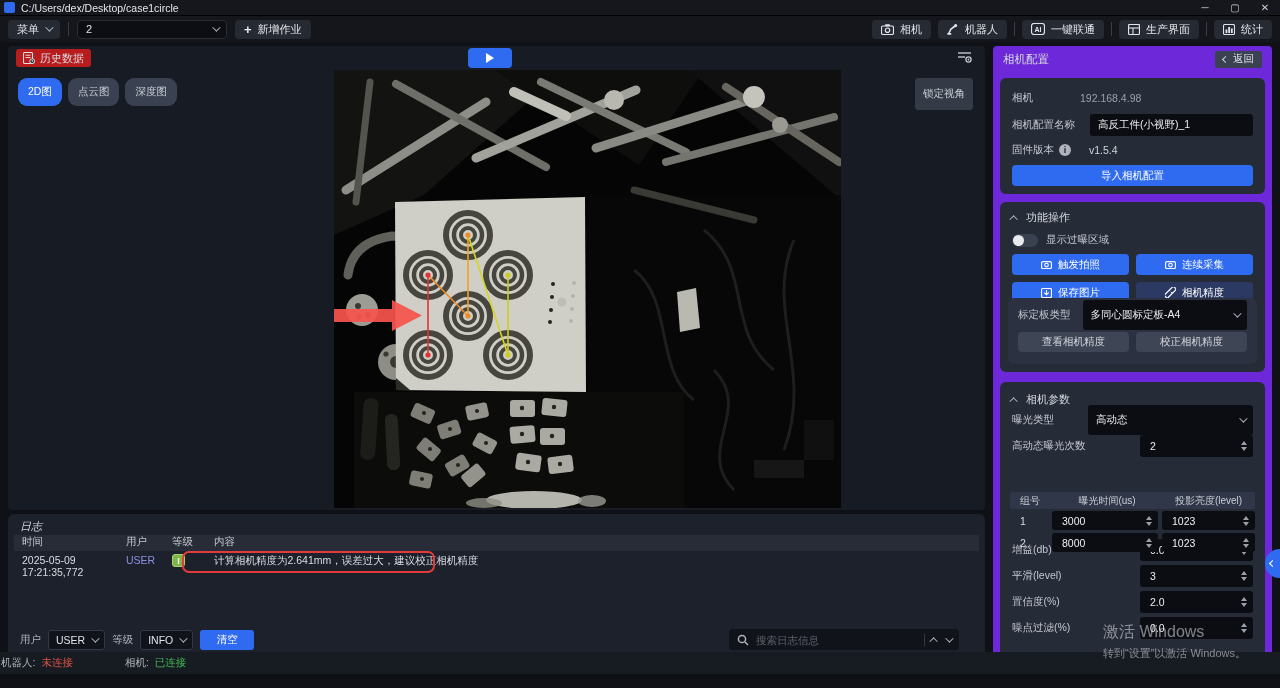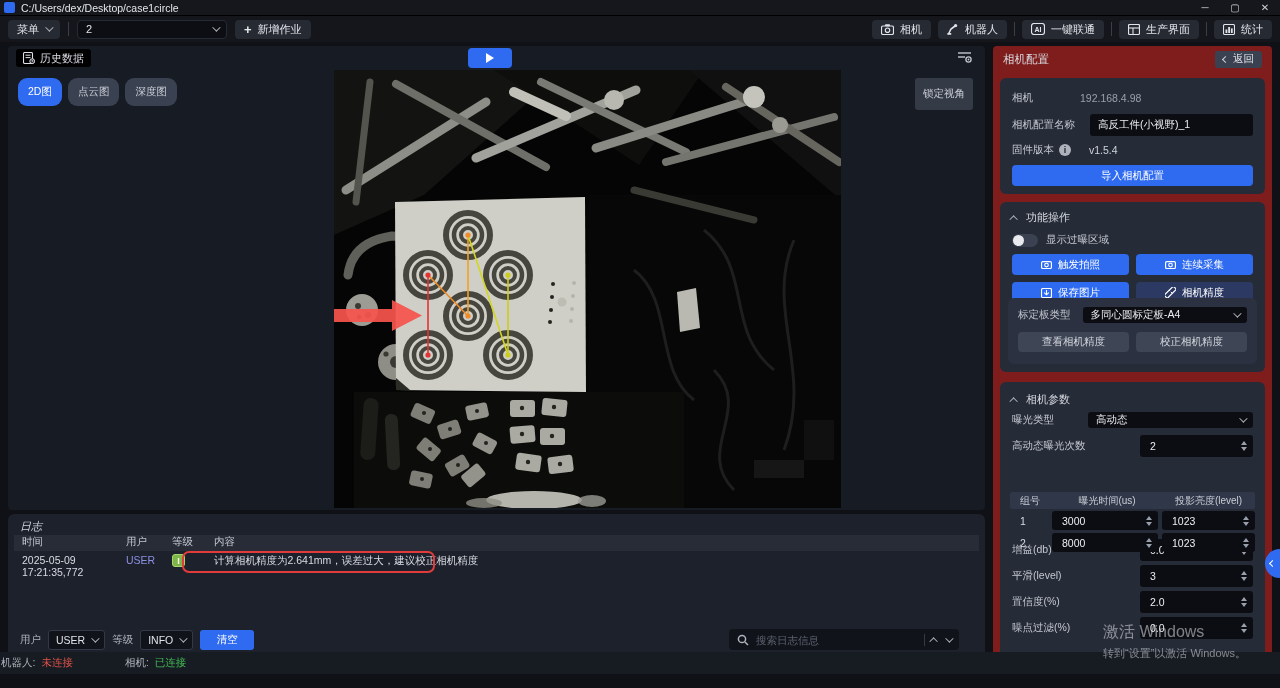--- a/index.html
+++ b/index.html
@@ -29,21 +29,21 @@
   .chev-up { transform:rotate(-135deg) translateY(-2px); }
   .menubar-right { margin-left:auto; display:flex; align-items:center; gap:7px; }
   .icon { display:inline-flex; align-items:center; justify-content:center; }
   .plus { color:#e8eaee; font-size:13px; font-weight:bold; line-height:1; }
 
   
   .viewer { position:absolute; left:8px; top:46px; width:977px; height:464px;
     background:#171b23; border-radius:4px; }
   .viewer-toolbar { position:absolute; left:0; top:0; width:100%; height:24px;
     display:flex; align-items:center; padding:0 8px; }
-  .history-chip { background:#000000; border-radius:3px; height:18px; padding:0 7px;
+  .history-chip { background:#b91c1c; border-radius:3px; height:18px; padding:0 7px;
     display:flex; align-items:center; gap:5px; font-size:11px; }
   .play-btn { position:absolute; left:460px; top:2px; width:44px; height:20px;
     background:#2f6bf0; border-radius:4px; display:flex; align-items:center; justify-content:center; }
   .play-tri { width:0; height:0; border-left:8px solid #fff; border-top:5px solid transparent;
     border-bottom:5px solid transparent; }
   .filter-icon { position:absolute; right:12px; top:4px; }
   .view-tabs { position:absolute; left:10px; top:32px; display:flex; gap:6px; }
   .vtab { height:28px; padding:0 10px; border-radius:9px; background:#3a4150; color:#c9cdd6;
     font-size:10.5px; display:flex; align-items:center; }
   .vtab.active { background:#2f6bf0; color:#fff; }
@@ -81,21 +81,21 @@
   .search-wrap input::placeholder { color:#5c616d; }
   .srch-sep { width:1px; height:12px; background:#343947; margin-left:auto; }
 
   
   .statusbar { position:absolute; left:0; top:652px; width:1280px; height:22px;
     background:#171b22; display:flex; align-items:center; gap:6px; padding:0 1px; font-size:10.5px; }
   .st-red { color:#e25449; } .st-green { color:#43bd55; } .st-gap { width:40px; }
 
   
   .rpanel { position:absolute; left:993px; top:46px; width:279px; height:614px;
-    background:#7f1d1d; border-radius:4px; overflow:hidden; }
+    background:#6d28d9; border-radius:4px; overflow:hidden; }
   .rp-head { position:absolute; left:0; top:0; width:100%; height:26px; display:flex;
     align-items:center; padding:0 10px; font-size:11.5px; color:#d5d8de; }
   .back-chip { margin-left:auto; background:#3a4150; border-radius:3px; height:17px;
     padding:0 8px; display:flex; align-items:center; gap:5px; font-size:10.5px; color:#e0e2e7; }
   .chev-left { width:5px; height:5px; border-left:1.4px solid #cfd2d8; border-bottom:1.4px solid #cfd2d8;
     transform:rotate(45deg); display:inline-block; }
   .card { position:absolute; left:7px; width:265px; background:#262b38; border-radius:6px; }
   .frow { display:flex; align-items:center; padding:0 12px; }
   .flabel { font-size:10.5px; color:#c3c7cf; }
   .fvalue { font-size:10.5px; color:#9aa0ab; }
@@ -106,21 +106,21 @@
   .navy-btn { background:#2c3a63; border-radius:4px; color:#fff; font-size:10.5px;
     display:flex; align-items:center; justify-content:center; gap:6px; }
   .gray-btn { background:#3e4555; border-radius:4px; color:#d3d6dd; font-size:10.5px;
     display:flex; align-items:center; justify-content:center; }
   .sect-head { display:flex; align-items:center; gap:8px; font-size:11px; color:#d5d8de; padding:0 12px; }
   .caret-up { width:6px; height:6px; border-left:1.4px solid #aeb2bb; border-top:1.4px solid #aeb2bb;
     transform:rotate(45deg) translateY(2px); }
   .toggle { width:26px; height:13px; background:#3a4150; border-radius:7px; position:relative; }
   .toggle .knob { position:absolute; left:1px; top:1px; width:11px; height:11px;
     background:#e8eaee; border-radius:50%; }
-  .dd { background:#0b0d12; border-radius:3px; height:16px; display:flex; align-items:center;
+  .dd { background:#0b0d12; border-radius:3px; height:30px; display:flex; align-items:center;
     padding:0 8px; font-size:10.5px; color:#eceef2; }
   .dd .chev { margin-left:auto; }
   .spin { background:#0b0d12; border-radius:3px; height:22px; display:flex; align-items:center;
     padding:0 6px 0 10px; font-size:10.5px; color:#eceef2; }
   .spin-arrows { margin-left:auto; display:flex; flex-direction:column; gap:2px; align-items:center; }
   .tri-up { width:0; height:0; border-left:3.5px solid transparent; border-right:3.5px solid transparent;
     border-bottom:4px solid #9aa0ab; }
   .tri-dn { width:0; height:0; border-left:3.5px solid transparent; border-right:3.5px solid transparent;
     border-top:4px solid #9aa0ab; }
   .exp-table { position:absolute; left:10px; width:245px; }

